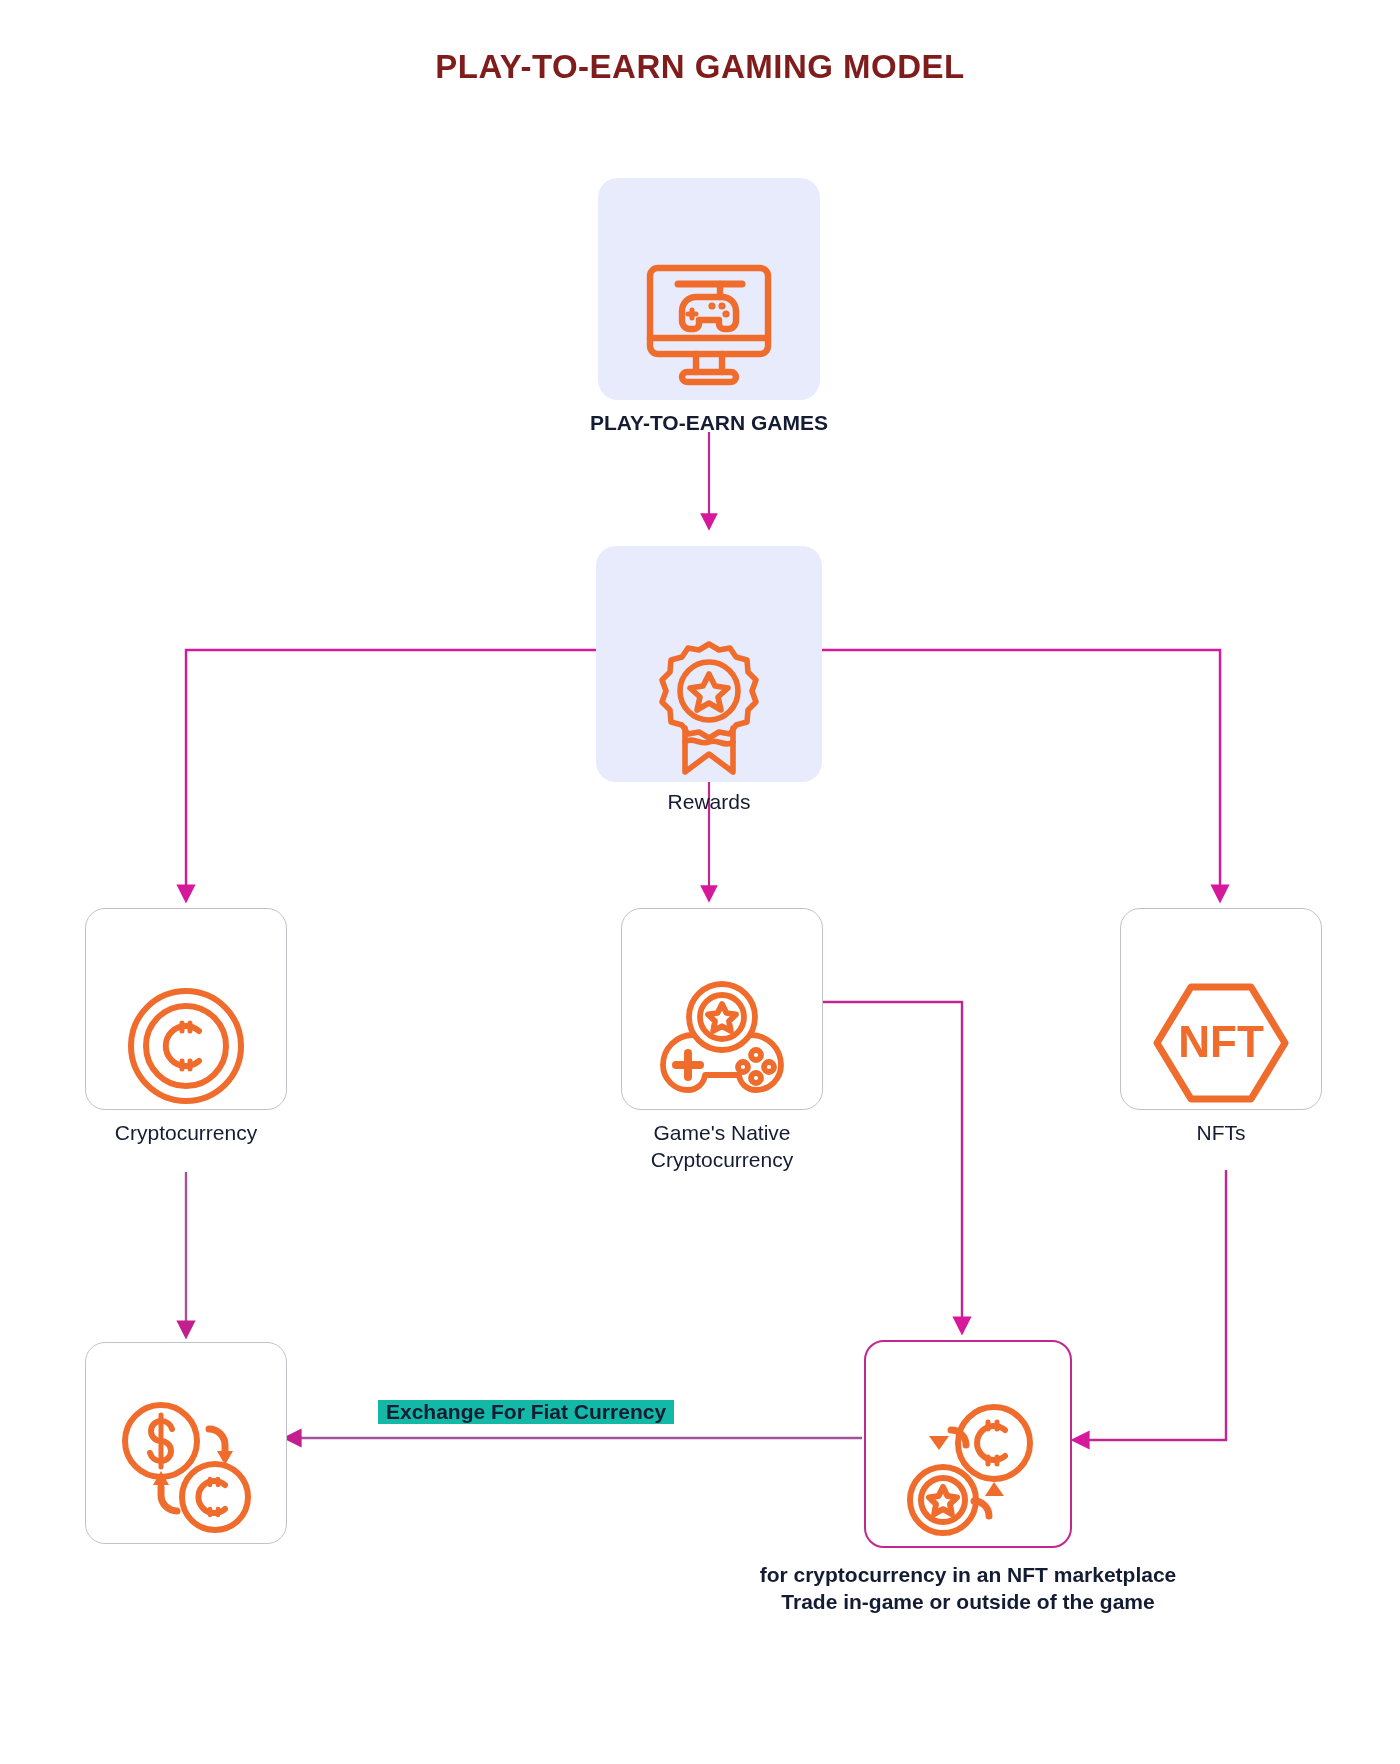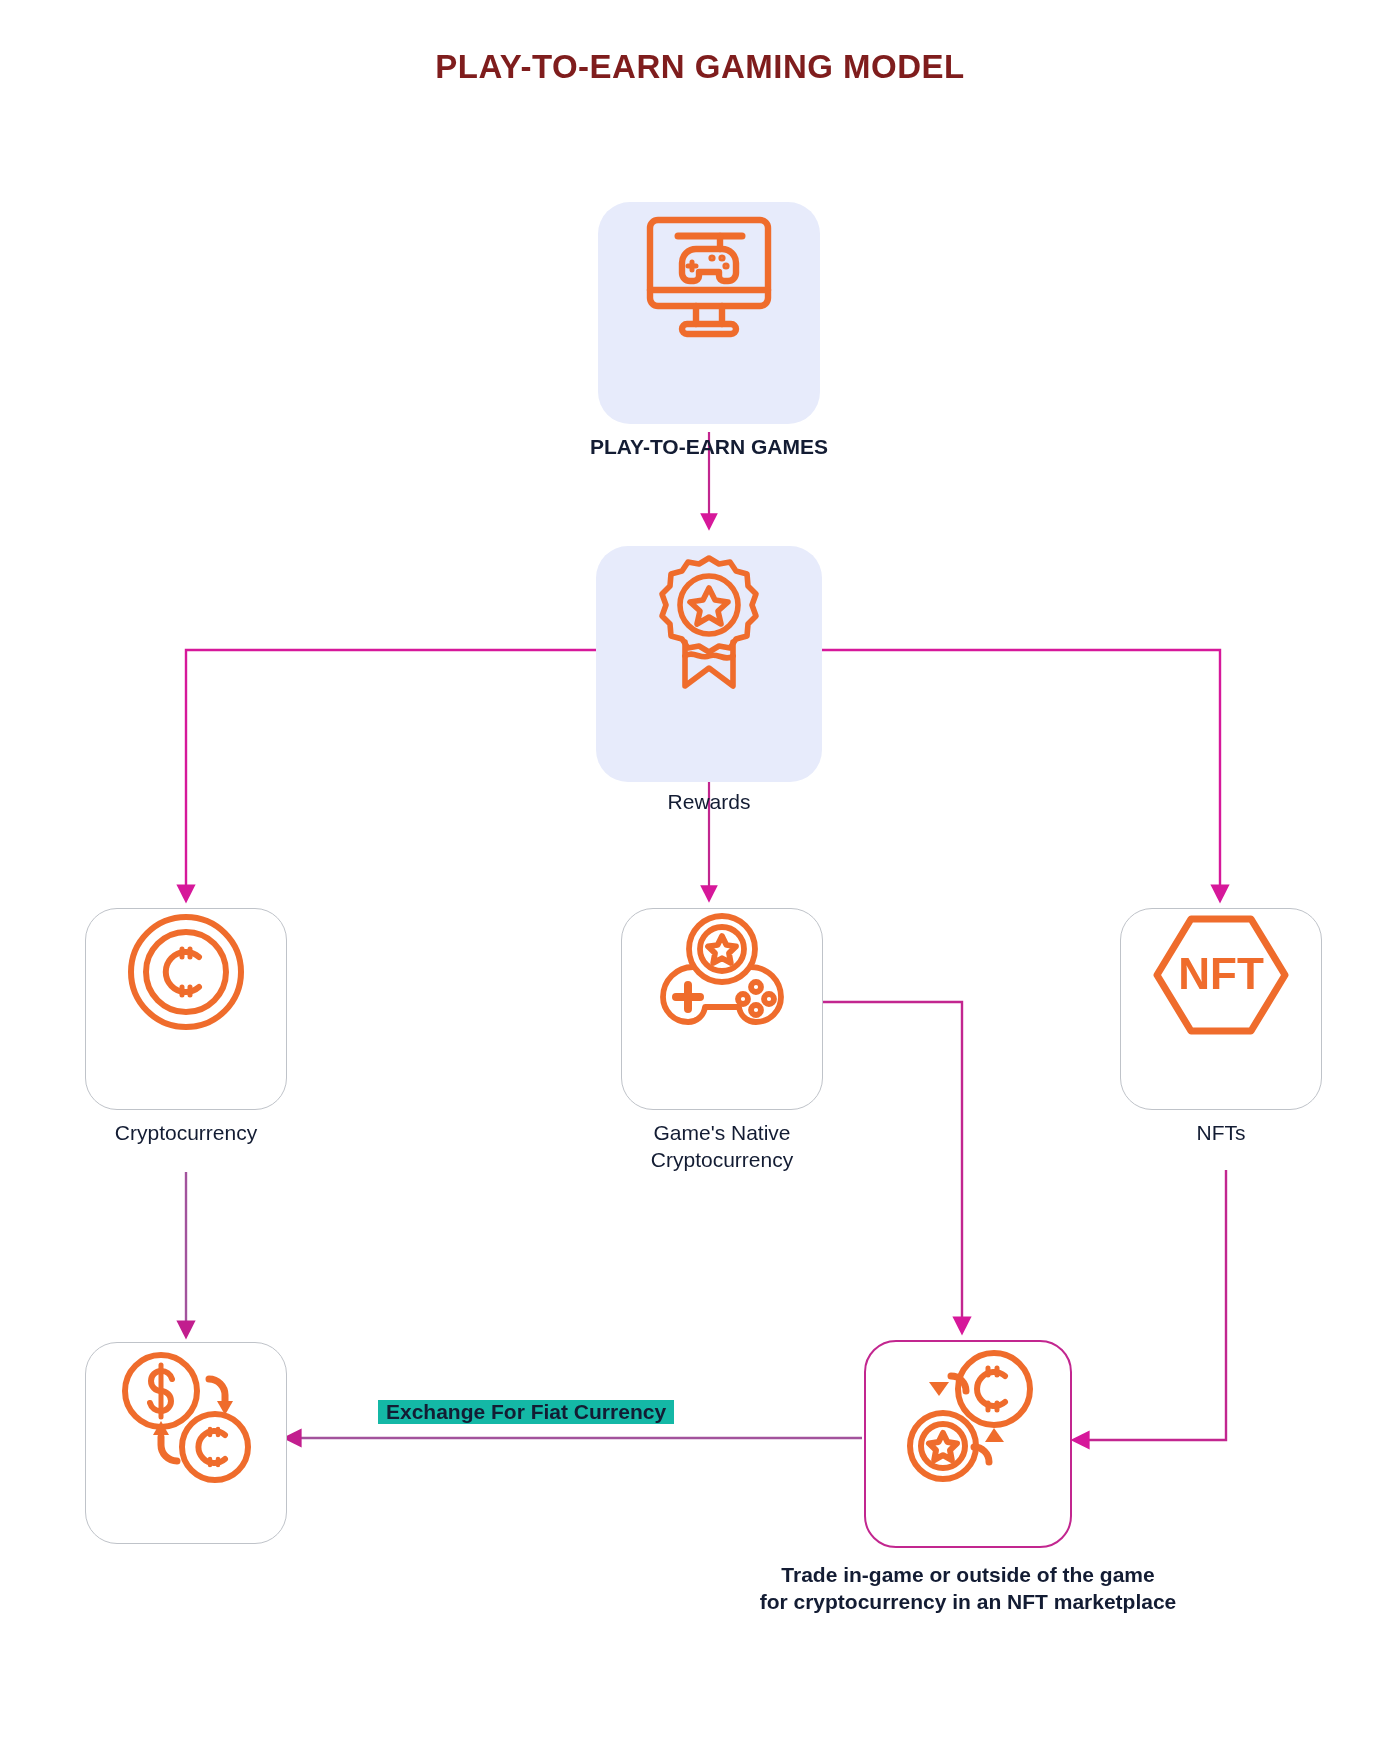--- a/index.html
+++ b/index.html
@@ -43,23 +43,23 @@
 
   
   .node {
     position: absolute;
   }
   .box {
     position: absolute;
     left: 0;
     top: 0;
     box-sizing: border-box;
-    border-radius: 32px;
+    border-radius: 20px;
     display: flex;
-    align-items: flex-start;
+    align-items: flex-end;
     justify-content: center;
   }
   .box.lilac {
     background: #e7ebfb;
     border: none;
   }
   .box.white {
     background: #ffffff;
     border: 1.6px solid #bfc3c9;
   }
@@ -131,21 +131,21 @@
 
     <g>
       <path d="M1226,1170 L1226,1440 L1080,1440" stroke="#c2268f" stroke-width="2.4" fill="none" marker-end="url(#ah-m)"></path>
     </g>
 
     <g>
       <path d="M862,1438 L292,1438" stroke="#a2539c" stroke-width="2.4" fill="none" marker-end="url(#ah-p)"></path>
     </g>
   </svg>
 
-  <div class="node" style="left:598px; top:202px; width:222px; height:222px;">
+  <div class="node" style="left:598px; top:178px; width:222px; height:222px;">
     <div class="box lilac" style="width:222px; height:222px;">
       <svg width="150" height="150" viewBox="0 0 150 150">
         <g fill="none" stroke="#ef6c2c" stroke-width="6.4" stroke-linecap="round" stroke-linejoin="round">
           <rect x="16" y="18" width="118" height="86" rx="8"></rect>
           <path d="M16,88 L134,88"></path>
           <path d="M62,104 L62,122 M88,104 L88,122"></path>
           <rect x="48" y="122" width="54" height="10" rx="5"></rect>
 
           <path d="M44,34 L108,34" stroke-width="7"></path>
           <path d="M86,34 L86,47"></path>
@@ -279,20 +279,20 @@
 
         <g fill="none" stroke="#ef6c2c" stroke-width="7" stroke-linecap="round">
           <path d="M58,34 a15,15 0 0 1 15,15"></path>
           <path d="M96,120 a15,15 0 0 0 -15,-15"></path>
         </g>
         <polygon points="46,54 36,40 56,40" fill="#ef6c2c"></polygon>
         <polygon points="101,86 92,100 111,100" fill="#ef6c2c"></polygon>
       </svg>
     </div>
     <div class="caption heavy" style="left:-256px; top:222px; width:720px; font-size:21px;">
+      <div>for cryptocurrency in an NFT marketplace</div>
       <div>Trade in-game or outside of the game</div>
-      <div>for cryptocurrency in an NFT marketplace</div>
     </div>
   </div>
 
   <div id="fiat-label" style="left:378px; top:1400px;">Exchange For Fiat Currency</div>
 
 </div>
 
 </body></html>

